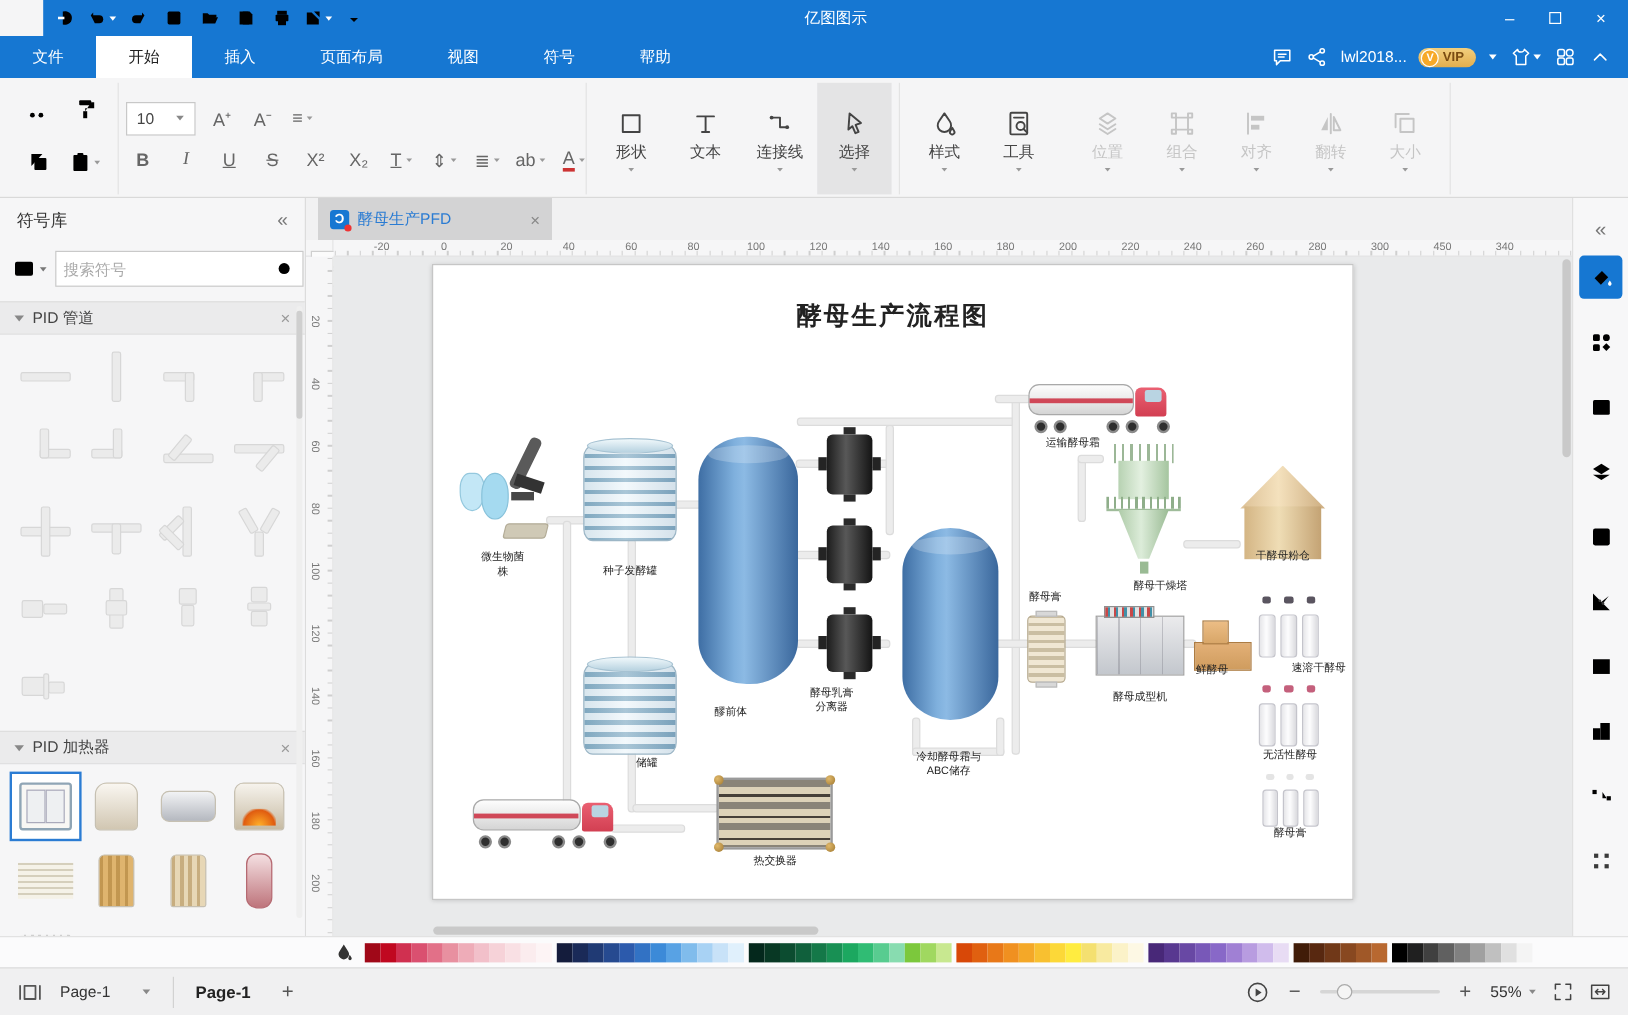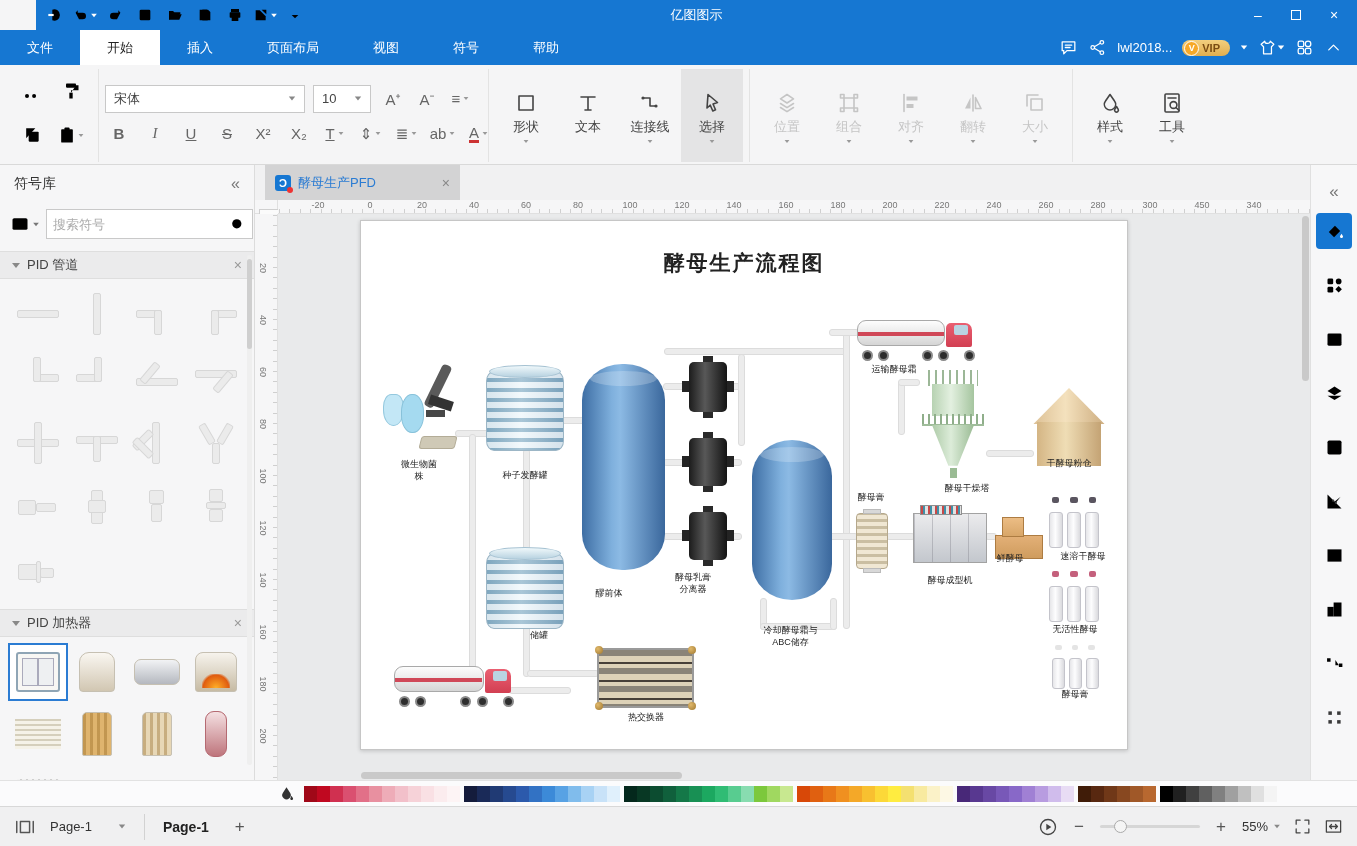--- a/index.html
+++ b/index.html
@@ -350,24 +350,20 @@
           <svg viewBox="0 0 24 24">
             <rect x="5" y="5" width="14" height="16" rx="1"></rect>
             <rect x="9" y="3" width="6" height="4" rx="1"></rect>
           </svg>
           <span class="caret" style="transform:scale(.6);color:#999"></span>
         </span>
       </div>
     </div>
   <div class="rgroup" id="font-group">
     <div class="font-row">
-      <div class="sel" id="font-name">
-          <span>宋体</span>
-          <span class="caret"></span>
-        </div>
       <div class="sel" id="font-size">
           <span>10</span>
           <span class="caret"></span>
         </div>
       <div id="fontrow-btns" style="display:flex;gap:6px;">
           <span class="fbtn">
             <span>A⁺</span>
           </span>
           <span class="fbtn">
             <span>A⁻</span>
@@ -452,20 +448,44 @@
       <div class="bigbtn active">
         <span class="ic">
           <svg viewBox="0 0 24 24">
             <path d="M8 3.5 L17.5 11.5 L13 13 L15.5 18.8 L12.8 20 L10.3 14.2 L7 17 z"></path>
           </svg>
         </span>
         <span class="blabel">选择</span>
         <span class="caret"></span>
       </div>
     </div>
+  <div class="rgroup toolrow nob" id="style-group">
+      <div class="bigbtn">
+        <span class="ic">
+          <svg viewBox="0 0 24 24">
+            <path d="M12 3.5 L16.5 10 a5.6 5.6 0 1 1 -9 0 z"></path>
+            <path d="M18.5 15.5 l1.6 2.6 a1.9 1.9 0 1 1 -3.2 0 z"></path>
+          </svg>
+        </span>
+        <span class="blabel">样式</span>
+        <span class="caret"></span>
+      </div>
+      <div class="bigbtn">
+        <span class="ic">
+          <svg viewBox="0 0 24 24">
+            <rect x="5" y="3" width="14" height="18" rx="1"></rect>
+            <path d="M8 7 H16"></path>
+            <circle cx="13.5" cy="14" r="3.4"></circle>
+            <path d="M16 16.5 L19 19.5"></path>
+          </svg>
+        </span>
+        <span class="blabel">工具</span>
+        <span class="caret"></span>
+      </div>
+    </div>
   <div class="rgroup toolrow" id="arrange-group">
       <div class="bigbtn disabled">
         <span class="ic">
           <svg viewBox="0 0 24 24">
             <path d="M12 3.5 L18.5 7.8 L12 12 L5.5 7.8 z"></path>
             <path d="M5.5 12.5 L12 16.7 L18.5 12.5"></path>
             <path d="M5.5 16.5 L12 20.7 L18.5 16.5"></path>
           </svg>
         </span>
         <span class="blabel">位置</span>
@@ -507,44 +527,20 @@
         <span class="caret"></span>
       </div>
       <div class="bigbtn disabled">
         <span class="ic">
           <svg viewBox="0 0 24 24">
             <rect x="8" y="8" width="11" height="11"></rect>
             <path d="M4 15 V4 H15"></path>
           </svg>
         </span>
         <span class="blabel">大小</span>
-        <span class="caret"></span>
-      </div>
-    </div>
-  <div class="rgroup toolrow nob" id="style-group">
-      <div class="bigbtn">
-        <span class="ic">
-          <svg viewBox="0 0 24 24">
-            <path d="M12 3.5 L16.5 10 a5.6 5.6 0 1 1 -9 0 z"></path>
-            <path d="M18.5 15.5 l1.6 2.6 a1.9 1.9 0 1 1 -3.2 0 z"></path>
-          </svg>
-        </span>
-        <span class="blabel">样式</span>
-        <span class="caret"></span>
-      </div>
-      <div class="bigbtn">
-        <span class="ic">
-          <svg viewBox="0 0 24 24">
-            <rect x="5" y="3" width="14" height="18" rx="1"></rect>
-            <path d="M8 7 H16"></path>
-            <circle cx="13.5" cy="14" r="3.4"></circle>
-            <path d="M16 16.5 L19 19.5"></path>
-          </svg>
-        </span>
-        <span class="blabel">工具</span>
         <span class="caret"></span>
       </div>
     </div>
 </div>
 
 <div id="main">
 
   <div id="left-panel">
     <div id="panel-header">
       <span>符号库</span>
@@ -895,21 +891,21 @@
             </div>
             <div class="dlabel" style="left: 618px; top: 332px; width: 62px;">鲜酵母</div>
             <div class="equip t-bottles" style="left: 687px; top: 281px; width: 52px; height: 46px;">
               <i class="bottle" style="left:2%"></i>
               <i class="cap" style="left:8%;background:#5a5560"></i>
               <i class="bottle" style="left:37%"></i>
               <i class="cap" style="left:43%;background:#5a5560"></i>
               <i class="bottle" style="left:72%"></i>
               <i class="cap" style="left:78%;background:#5a5560"></i>
             </div>
-            <div class="dlabel" style="left: 676px; top: 330px; width: 92px;">速溶干酵母</div>
+            <div class="dlabel" style="left: 692px; top: 330px; width: 92px;">速溶干酵母</div>
             <div class="equip t-bottles" style="left: 687px; top: 355px; width: 52px; height: 46px;">
               <i class="bottle" style="left:2%"></i>
               <i class="cap" style="left:8%;background:#c4607c"></i>
               <i class="bottle" style="left:37%"></i>
               <i class="cap" style="left:43%;background:#c4607c"></i>
               <i class="bottle" style="left:72%"></i>
               <i class="cap" style="left:78%;background:#c4607c"></i>
             </div>
             <div class="dlabel" style="left: 668px; top: 403px; width: 92px;">无活性酵母</div>
             <div class="equip t-bottles" style="left: 690px; top: 428px; width: 48px; height: 40px;">

